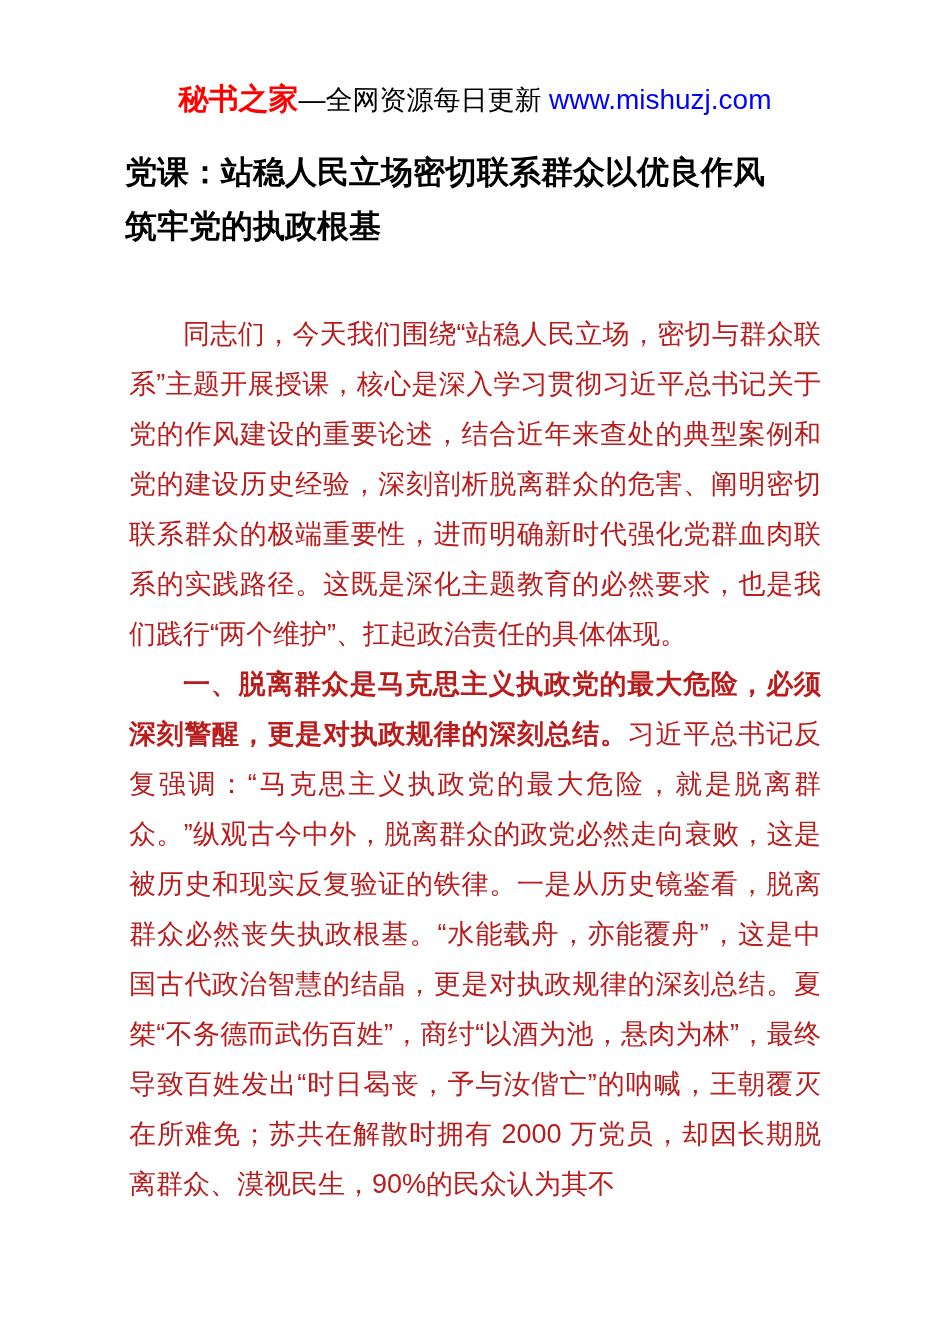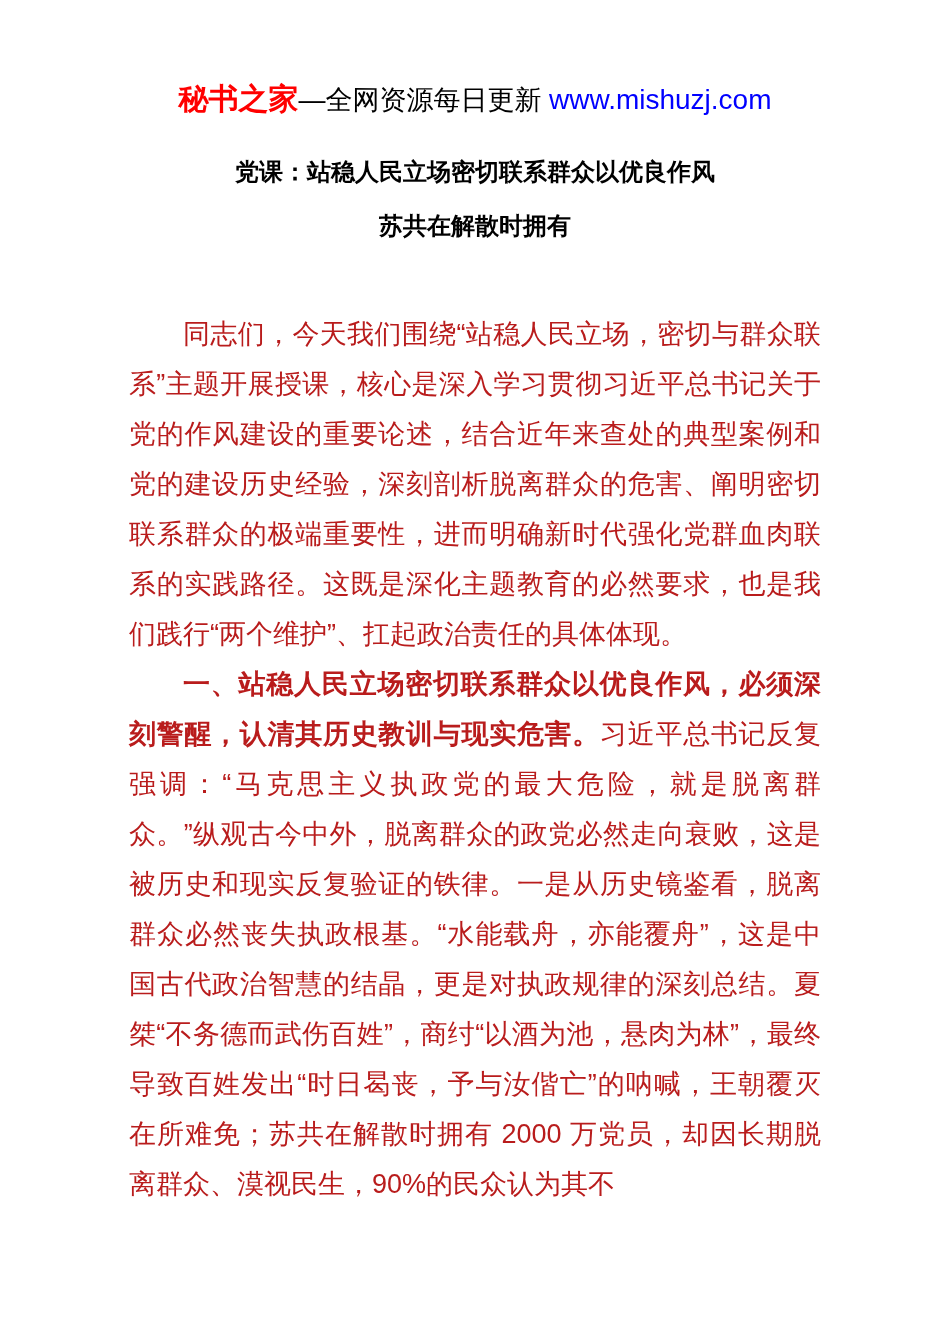--- a/index.html
+++ b/index.html
@@ -36,22 +36,22 @@
   }
   .url {
     color: #0000ff;
     font-size: 28px;
     text-decoration: none;
     cursor: pointer;
   }
   .title {
     margin: 26px auto 0;
     width: 700px;
-    text-align: center;
-    font-size: 24px;
+    text-align: left;
+    font-size: 32px;
     font-weight: bold;
     line-height: 54px;
     color: #000000;
   }
   .title-line { display: block; }
   .body-text {
     width: 692px;
     margin: 56px auto 0;
     font-size: 27px;
     line-height: 50px;
@@ -72,21 +72,21 @@
 <body>
 
 <div class="page">
 
   <div class="header">
     <span class="site-name">秘书之家</span><span class="separator">—</span><span class="tagline">全网资源每日更新 </span><span class="url">www.mishuzj.com</span>
   </div>
 
   <h1 class="title">
     <span class="title-line">党课：站稳人民立场密切联系群众以优良作风</span>
-    <span class="title-line">苏共在解散时拥有</span>
+    <span class="title-line">筑牢党的执政根基</span>
   </h1>
 
   <div class="body-text">
     <p><span>同志们，今天我们围绕“站稳人民立场，密切与群众联系”主题开展授课，核心是深入学习贯彻习近平总书记关于党的作风建设的重要论述，结合近年来查处的典型案例和党的建设历史经验，深刻剖析脱离群众的危害、阐明密切联系群众的极端重要性，进而明确新时代强化党群血肉联系的实践路径。这既是深化主题教育的必然要求，也是我们践行“两个维护”、扛起政治责任的具体体现。</span></p>
-    <p><span class="lead">一、站稳人民立场密切联系群众以优良作风，必须深刻警醒，认清其历史教训与现实危害。</span><span>习近平总书记反复强调：“马克思主义执政党的最大危险，就是脱离群众。”纵观古今中外，脱离群众的政党必然走向衰败，这是被历史和现实反复验证的铁律。一是从历史镜鉴看，脱离群众必然丧失执政根基。“水能载舟，亦能覆舟”，这是中国古代政治智慧的结晶，更是对执政规律的深刻总结。夏桀“不务德而武伤百姓”，商纣“以酒为池，悬肉为林”，最终导致百姓发出“时日曷丧，予与汝偕亡”的呐喊，王朝覆灭在所难免；苏共在解散时拥有 2000 万党员，却因长期脱离群众、漠视民生，90%的民众认为其不</span></p>
+    <p><span class="lead">一、脱离群众是马克思主义执政党的最大危险，必须深刻警醒，更是对执政规律的深刻总结。</span><span>习近平总书记反复强调：“马克思主义执政党的最大危险，就是脱离群众。”纵观古今中外，脱离群众的政党必然走向衰败，这是被历史和现实反复验证的铁律。一是从历史镜鉴看，脱离群众必然丧失执政根基。“水能载舟，亦能覆舟”，这是中国古代政治智慧的结晶，更是对执政规律的深刻总结。夏桀“不务德而武伤百姓”，商纣“以酒为池，悬肉为林”，最终导致百姓发出“时日曷丧，予与汝偕亡”的呐喊，王朝覆灭在所难免；苏共在解散时拥有 2000 万党员，却因长期脱离群众、漠视民生，90%的民众认为其不</span></p>
   </div>
 
 </div>
 
 </body></html>

